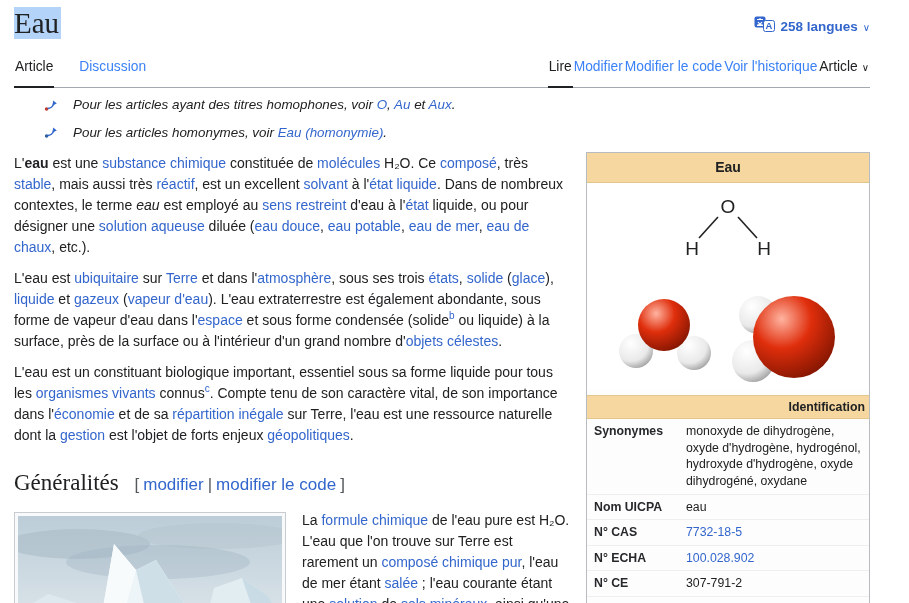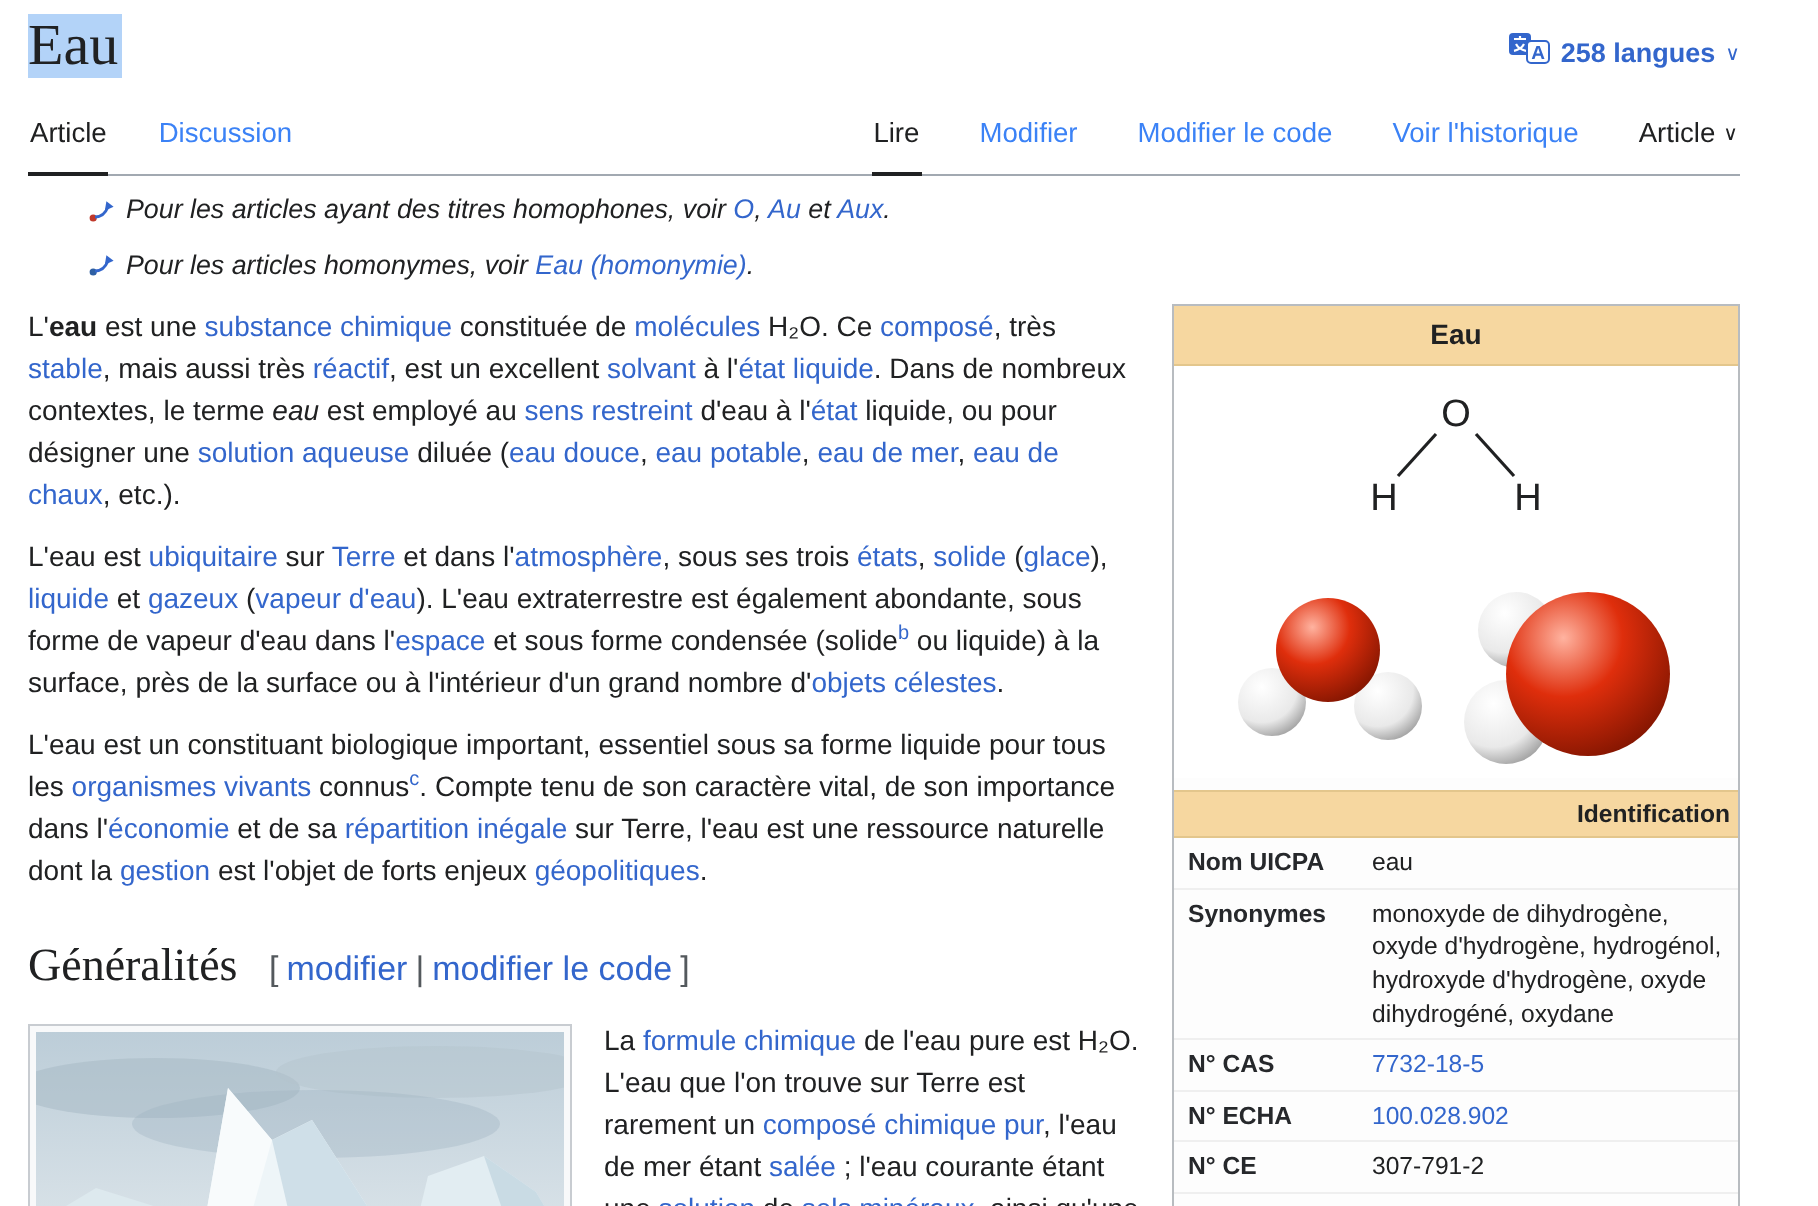--- a/index.html
+++ b/index.html
@@ -16,27 +16,27 @@
   .title-row { display:flex; justify-content:space-between; align-items:flex-start; }
   h1 { font-family:"Liberation Serif","DejaVu Serif",serif; font-weight:normal; font-size:29px; line-height:1.2; }
   .sel { background:#b3d3f8; padding:0 2px 0 0; }
   .lang-btn { display:flex; align-items:center; gap:5px; margin-top:10px; color:#3366cc; font-weight:bold; font-size:13.5px; cursor:pointer; }
   .chev { font-size:10px; color:#3366cc; font-weight:normal; }
   .tools .chev { color:#202122; }
 
   .tabs { display:flex; justify-content:space-between; align-items:flex-end; margin-top:12px; border-bottom:1px solid #a2a9b1; font-size:13.8px; }
   .tabs ul { display:flex; list-style:none; }
   .tabs-left li { margin-right:24px; }
-  .tabs-right li { margin-left:28px; }
+  .tabs-right li { margin-left:0; }
   .tab { padding:4px 1px 9px; color:#3b82f6; cursor:pointer; white-space:nowrap; }
   .tab.active { color:#202122; border-bottom:2px solid #202122; margin-bottom:-1px; }
   .tab.tools { color:#202122; display:flex; align-items:center; gap:4px; }
 
   
-  .hatnote { margin:7px 0 7px 30px; font-size:13.4px; font-style:italic; color:#202122; display:flex; align-items:center; gap:5px; }
+  .hatnote { margin:7px 0 7px 30px; font-size:13.4px; font-style:italic; color:#202122; display:flex; align-items:center; gap:15px; }
   .hn-ico { display:inline-flex; flex:0 0 auto; }
 
   
   .article-body { margin-top:4px; }
   .article-body > p { margin:10px 0; max-width:600px; }
 
   
   .infobox { float:right; width:284px; margin:2px 0 14px 16px; border:1px solid #b8bcc0; background:#fdfdfd; font-size:12.3px; line-height:1.35; }
   .ib-title { background:#f6d7a0; border-bottom:1px solid #e3c68c; text-align:center; font-weight:bold; font-size:14px; padding:5px 4px; }
   .ib-img { display:flex; justify-content:center; padding:6px 4px 2px; background:#fff; }
@@ -159,26 +159,26 @@
           <circle cx="147" cy="86" r="21" fill="url(#rgWhite)"></circle>
           <circle cx="188" cy="62" r="41" fill="url(#rgRed)"></circle>
         </svg>
       </div>
 
       <div class="ib-sec">Identification</div>
 
       <table class="ib-table">
         <tbody>
             <tr>
+          <td class="ib-label">Synonymes</td>
+          <td class="ib-value">monoxyde de dihydrogène, oxyde d'hydrogène, hydrogénol, hydroxyde d'hydrogène, oxyde dihydrogéné, oxydane</td>
+        </tr>
+        <tr>
           <td class="ib-label">Nom UICPA</td>
           <td class="ib-value">eau</td>
-        </tr>
-        <tr>
-          <td class="ib-label">Synonymes</td>
-          <td class="ib-value">monoxyde de dihydrogène, oxyde d'hydrogène, hydrogénol, hydroxyde d'hydrogène, oxyde dihydrogéné, oxydane</td>
         </tr>
         <tr>
           <td class="ib-label">N° CAS</td>
           <td class="ib-value"><a class="wl" href="#">7732-18-5</a></td>
         </tr>
         <tr>
           <td class="ib-label">N° ECHA</td>
           <td class="ib-value"><a class="wl" href="#">100.028.902</a></td>
         </tr>
         <tr>

